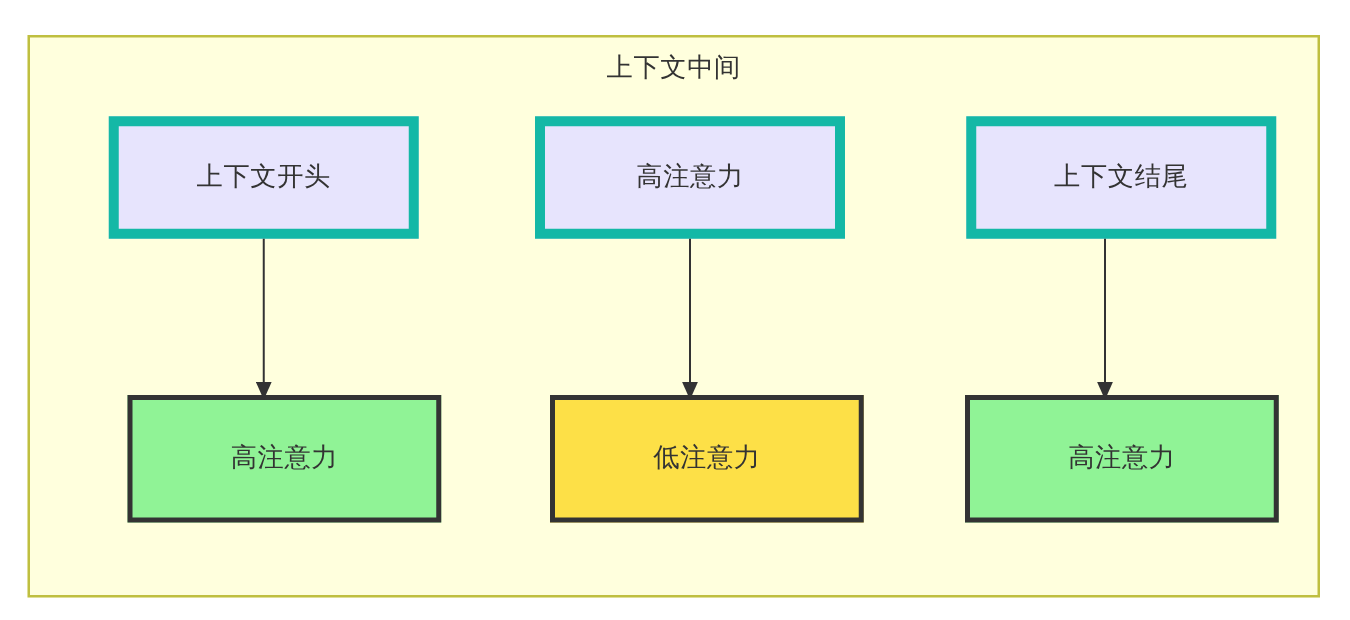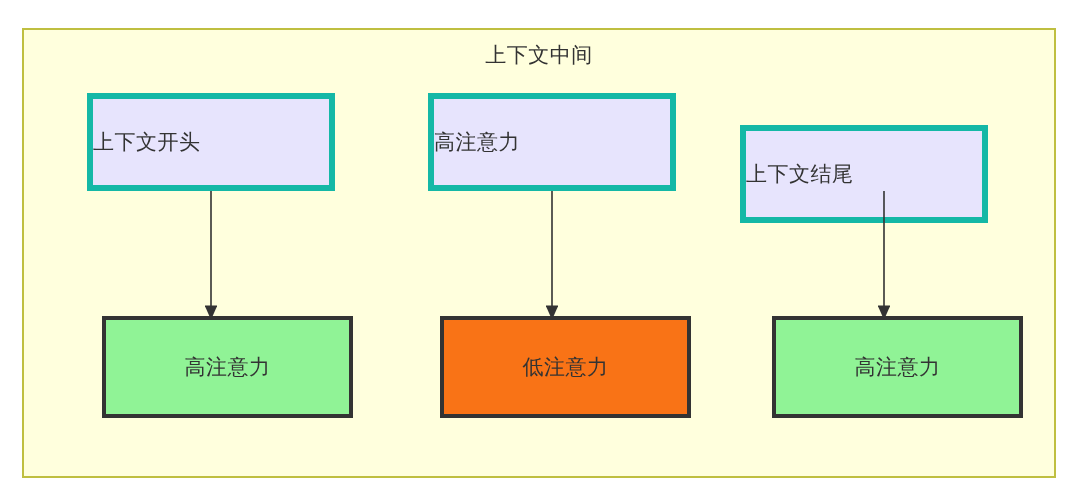--- a/index.html
+++ b/index.html
@@ -45,36 +45,37 @@
     letter-spacing: 0.5px;
     white-space: nowrap;
   }
 
   
   .node-top {
     position: absolute;
     width: 248px;
     height: 98px;
     background: #e7e4fd;
-    border: 6px solid #14b8a6;
+    border: 8px solid #14b8a6;
     box-sizing: border-box;
     display: flex;
     align-items: center;
+    justify-content: center;
   }
   .node-top .node-label {
     font-size: 21px;
     line-height: 26px;
     color: #333333;
     letter-spacing: 0.5px;
     white-space: nowrap;
   }
 
   .node-top.col-0 { left: 87px;  top: 93px; }
   .node-top.col-1 { left: 428px; top: 93px; }
-  .node-top.col-2 { left: 740px; top: 93px; margin-top: 32px; }
+  .node-top.col-2 { left: 773px; top: 93px; }
 
   
   .node-bottom {
     position: absolute;
     width: 251px;
     height: 102px;
     box-sizing: border-box;
     border: 4px solid #333333;
     display: flex;
     align-items: center;
@@ -82,21 +83,21 @@
   }
   .node-bottom .node-label {
     font-size: 21px;
     line-height: 26px;
     color: #333333;
     letter-spacing: 0.5px;
     white-space: nowrap;
   }
 
   .node-bottom.col-0 { left: 102px; top: 316px; background: #90f396; }
-  .node-bottom.col-1 { left: 440px; top: 316px; background: #f97316; }
+  .node-bottom.col-1 { left: 440px; top: 316px; background: #fde047; }
   .node-bottom.col-2 { left: 772px; top: 316px; background: #90f396; }
 
   
   .edge-layer {
     position: absolute;
     left: 0;
     top: 0;
     width: 1080px;
     height: 496px;
     pointer-events: none;

